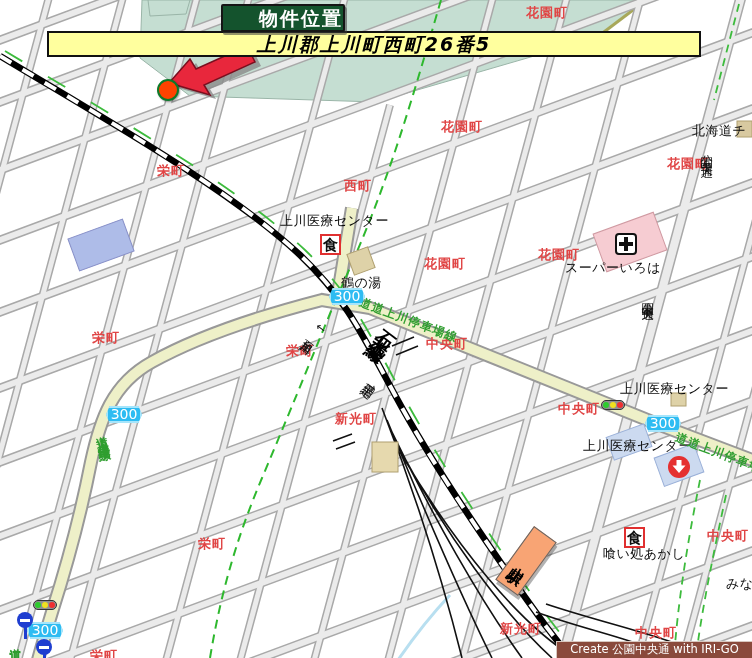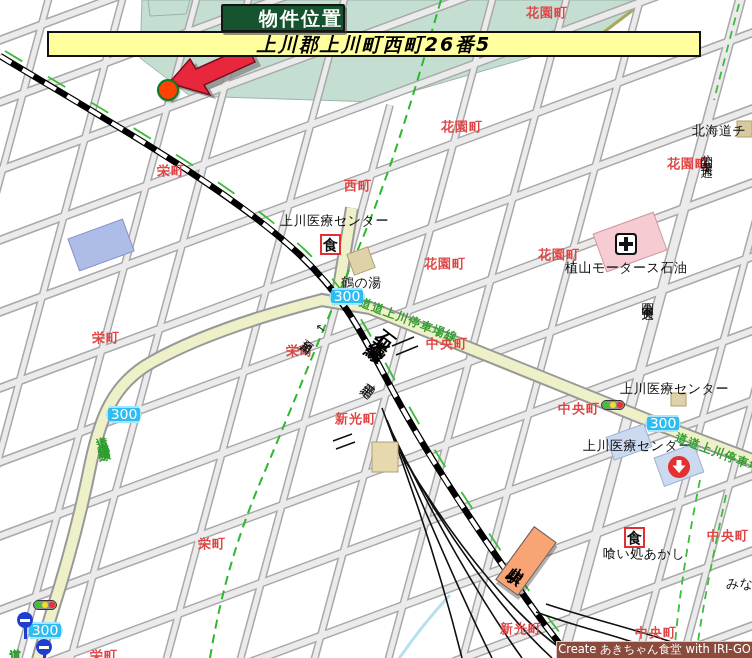--- a/index.html
+++ b/index.html
@@ -146,21 +146,21 @@
   <div class="lbl town" style="left:714px;top:409px">花園町</div>
   <div class="lbl town" style="left:294px;top:412px">新光町</div>
   <div class="lbl town" style="left:157px;top:537px">栄町</div>
   <div class="lbl town" style="left:666px;top:529px">中央町</div>
   <div class="lbl town" style="left:459px;top:622px">新光町</div>
   <div class="lbl town" style="left:594px;top:626px">中央町</div>
   <div class="lbl town" style="left:49px;top:649px">栄町</div>
 
   <div class="lbl fac" style="left:280px;top:214px">上川医療センター</div>
   <div class="lbl fac" style="left:341px;top:276px">鶴の湯</div>
-  <div class="lbl fac" style="left:565px;top:261px">植山モータース石油</div>
+  <div class="lbl fac" style="left:565px;top:261px">スーパーいろは</div>
   <div class="lbl fac" style="left:692px;top:124px">北海道チ</div>
   <div class="lbl fac" style="left:620px;top:382px">上川医療センター</div>
   <div class="lbl fac" style="left:583px;top:439px">上川医療センター</div>
   <div class="lbl fac" style="left:603px;top:547px">喰い処あかし</div>
   <div class="lbl fac" style="left:726px;top:577px">みな</div>
 
   <div class="lbl groad" style="left:362px;top:296px;transform:rotate(20.5deg)">道道上川停車場線</div>
   <div class="lbl groad" style="left:678px;top:431px;transform:rotate(20.5deg)">道道上川停車場線</div>
   <div class="lbl groad vert" style="left:92px;top:428px;height:132px;letter-spacing:2px;transform:rotate(-11deg)">道道上川停車場線</div>
   <div class="lbl groad vert" style="left:8px;top:638px;height:40px">道道</div>
@@ -207,15 +207,15 @@
   <div class="bluesign" style="left:36px;top:639px">
     <span class="c"></span>
       <span class="b"></span>
       <span class="p"></span>
   </div>
 
   <div id="marker"></div>
 
   <div id="banner">上川郡上川町西町26番5</div>
   <div id="prop-badge">物件位置</div>
-  <div id="credit">Create あきちゃん食堂 with IRI-GO</div>
+  <div id="credit">Create 公園中央通 with IRI-GO</div>
 
 </div>
 
 </body></html>

